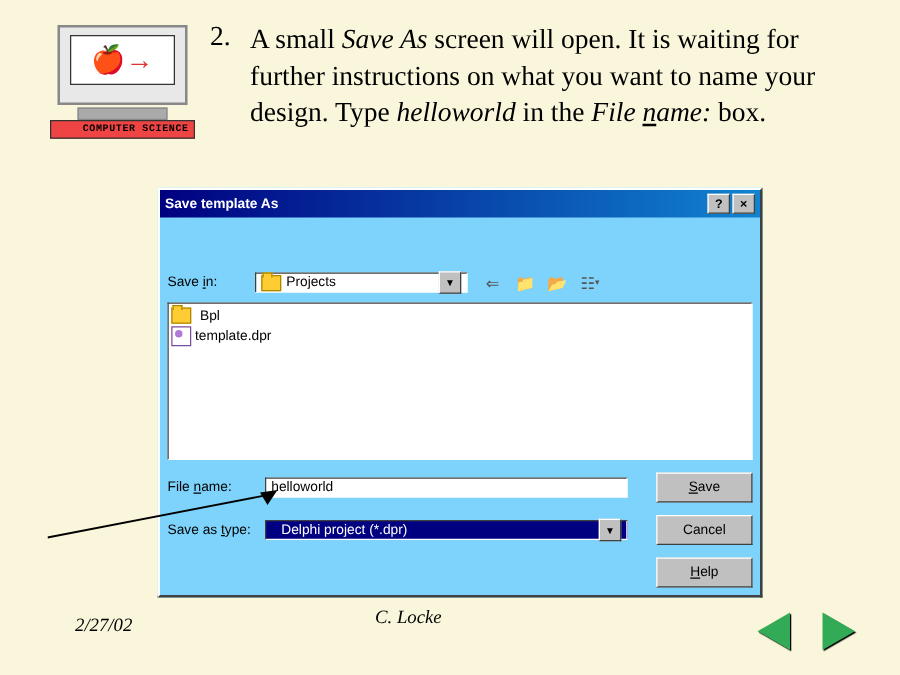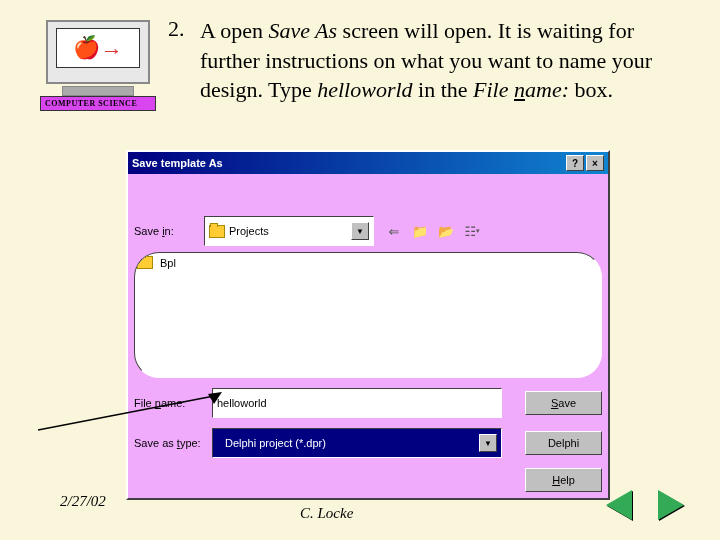--- a/index.html
+++ b/index.html
@@ -42,26 +42,26 @@
     color: #d33;
   }
   .logo-base {
     width: 70px;
     height: 8px;
     background: #aaa;
     border: 1px solid #888;
     margin: 2px auto 0;
   }
   .logo-label {
-    background: #d946ef;
+    background: #ef4444;
     border: 1px solid #333;
-    font-family: Liberation Serif, serif;
+    font-family: Liberation Mono, monospace;
     font-size: 8px;
     font-weight: bold;
-    text-align: left;
+    text-align: right;
     padding: 2px 4px;
     letter-spacing: 0.5px;
   }
   .step-number {
     position: absolute;
     left: 168px;
     top: 16px;
     font-size: 22px;
   }
   .instruction {
@@ -74,21 +74,21 @@
   }
   .instruction em {
     font-style: italic;
   }
   
   .dialog {
     position: absolute;
     left: 126px;
     top: 150px;
     width: 480px;
-    background: #f0abfc;
+    background: #7dd3fc;
     border-top: 2px solid #fff;
     border-left: 2px solid #fff;
     border-right: 2px solid #404040;
     border-bottom: 2px solid #404040;
     font-family: "MS Sans Serif", Tahoma, sans-serif;
     font-size: 11px;
   }
   .titlebar {
     background: linear-gradient(to right, #000080, #1084d0);
     color: #fff;
@@ -122,21 +122,21 @@
     margin-bottom: 6px;
     margin-top: 36px;
   }
   .row-label { width: 70px; }
   .combo, .textfield {
     background: #fff;
     border-top: 1px solid #404040;
     border-left: 1px solid #404040;
     border-right: 1px solid #fff;
     border-bottom: 1px solid #fff;
-    height: 30px;
+    height: 16px;
     display: flex;
     align-items: center;
     padding: 0 4px;
     box-sizing: border-box;
   }
   .combo-arrow {
     width: 16px;
     height: 16px;
     background: #c0c0c0;
     border-top: 1px solid #fff;
@@ -186,21 +186,20 @@
   }
   .file-list {
     background: #fff;
     border-top: 1px solid #404040;
     border-left: 1px solid #404040;
     border-right: 1px solid #fff;
     border-bottom: 1px solid #fff;
     height: 120px;
     padding: 2px;
     overflow: hidden;
-    border-radius: 25px;
   }
   .file-item {
     display: flex;
     align-items: center;
     padding: 1px 0;
     gap: 3px;
   }
   .file-icon {
     width: 14px;
     height: 14px;
@@ -259,21 +258,21 @@
   .footer-date {
     position: absolute;
     left: 60px;
     bottom: 30px;
     font-style: italic;
     font-size: 15px;
   }
   .footer-author {
     position: absolute;
     left: 300px;
-    bottom: 18px;
+    bottom: 37px;
     font-style: italic;
     font-size: 15px;
   }
   .nav-buttons {
     position: absolute;
     right: 30px;
     bottom: 20px;
     display: flex;
     gap: 4px;
   }
@@ -313,21 +312,21 @@
 <div class="logo">
   <div class="logo-monitor">
     <div class="logo-screen">🍎→</div>
   </div>
   <div class="logo-base"></div>
   <div class="logo-label">COMPUTER SCIENCE</div>
 </div>
 
 <div class="step-number">2.</div>
 <div class="instruction">
-  <span>A open </span><em>Save As</em><span> screen will open. It is waiting for further instructions on what you want to name your design. Type </span><em>helloworld</em><span> in the </span><em><span>File </span><span class="u">n</span><span>ame:</span></em><span> box.</span>
+  <span>A small </span><em>Save As</em><span> screen will open. It is waiting for further instructions on what you want to name your design. Type </span><em>helloworld</em><span> in the </span><em><span>File </span><span class="u">n</span><span>ame:</span></em><span> box.</span>
 </div>
 
 <div class="dialog">
   <div class="titlebar">
     <span class="titlebar-text">Save template As</span>
     <div class="titlebar-btn">?</div>
     <div class="titlebar-btn">×</div>
   </div>
   <div class="dlg-body">
     <div class="row">
@@ -343,20 +342,24 @@
         <div class="tb-icon">📂</div>
         <div class="tb-icon">☷<span style="font-size:7px">▾</span></div>
       </div>
     </div>
 
     <div class="file-list">
       <div class="file-item">
         <span class="folder-icon"></span>
         <span>Bpl</span>
       </div>
+      <div class="file-item">
+        <span class="file-icon"></span>
+        <span>template.dpr</span>
+      </div>
     </div>
 
     <div class="bottom-row">
       <span class="bottom-label"><span>File </span><span class="u">n</span><span>ame:</span></span>
       <div class="field-wrap">
         <div class="textfield">
           <span>helloworld</span>
         </div>
       </div>
       <div class="btn">
@@ -366,21 +369,21 @@
     </div>
 
     <div class="bottom-row">
       <span class="bottom-label"><span>Save as </span><span class="u">t</span><span>ype:</span></span>
       <div class="field-wrap">
         <div class="combo selected">
           <span>Delphi project (*.dpr)</span>
           <span class="combo-arrow">▼</span>
         </div>
       </div>
-      <div class="btn">Delphi</div>
+      <div class="btn">Cancel</div>
     </div>
 
     <div class="bottom-row">
       <span class="bottom-label"></span>
       <div class="field-wrap"></div>
       <div class="btn">
           <span class="u">H</span>
           <span>elp</span>
         </div>
     </div>

